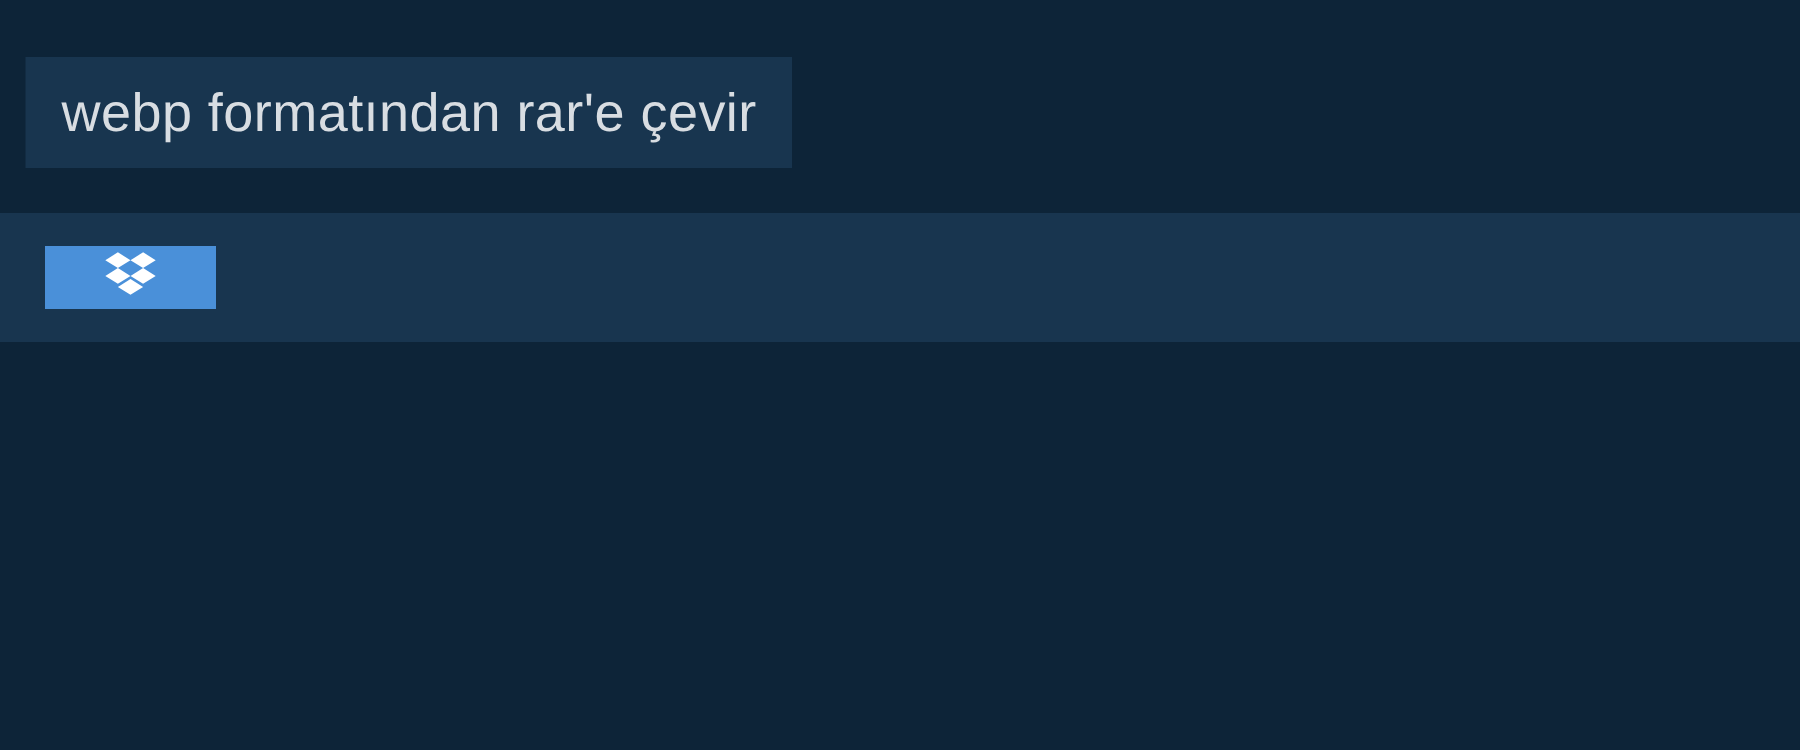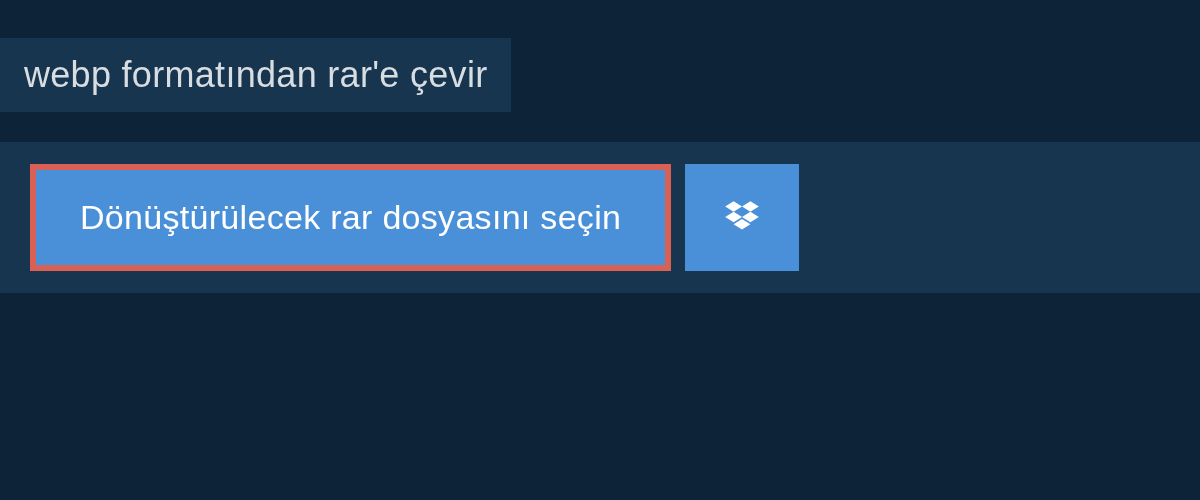--- a/index.html
+++ b/index.html
@@ -12,20 +12,21 @@
       height: 500px;
       background: #0d2438;
       font-family: -apple-system, BlinkMacSystemFont, "Segoe UI", Arial, sans-serif;
       overflow: hidden;
     }
     .header-bar {
       background: #18354f;
       padding: 16px 24px;
       display: inline-block;
       margin-top: 38px;
+      margin-left: 17px;
     }
     .header-title {
       color: #d8dde2;
       font-size: 36px;
       font-weight: 400;
       letter-spacing: 0.3px;
     }
     .upload-section {
       background: #18354f;
       margin-top: 30px;
@@ -72,23 +73,20 @@
 <body>
 
 
 
 <div class="header-bar">
   <div class="header-title">webp formatından rar'e çevir</div>
 </div>
 
 <div class="upload-section">
   <div class="upload-row">
-    <div class="file-select-button">
-      <span>Dönüştürülecek rar dosyasını seçin</span>
-    </div>
     <div class="dropbox-button">
       <svg class="dropbox-icon" viewBox="0 0 40 40" fill="#ffffff">
         <path d="M12 4 L20 9 L12 14 L4 9 Z"></path>
         <path d="M28 4 L36 9 L28 14 L20 9 Z"></path>
         <path d="M12 14 L20 19 L12 24 L4 19 Z"></path>
         <path d="M28 14 L36 19 L28 24 L20 19 Z"></path>
         <path d="M20 21 L28 26 L20 31 L12 26 Z"></path>
       </svg>
     </div>
   </div>

